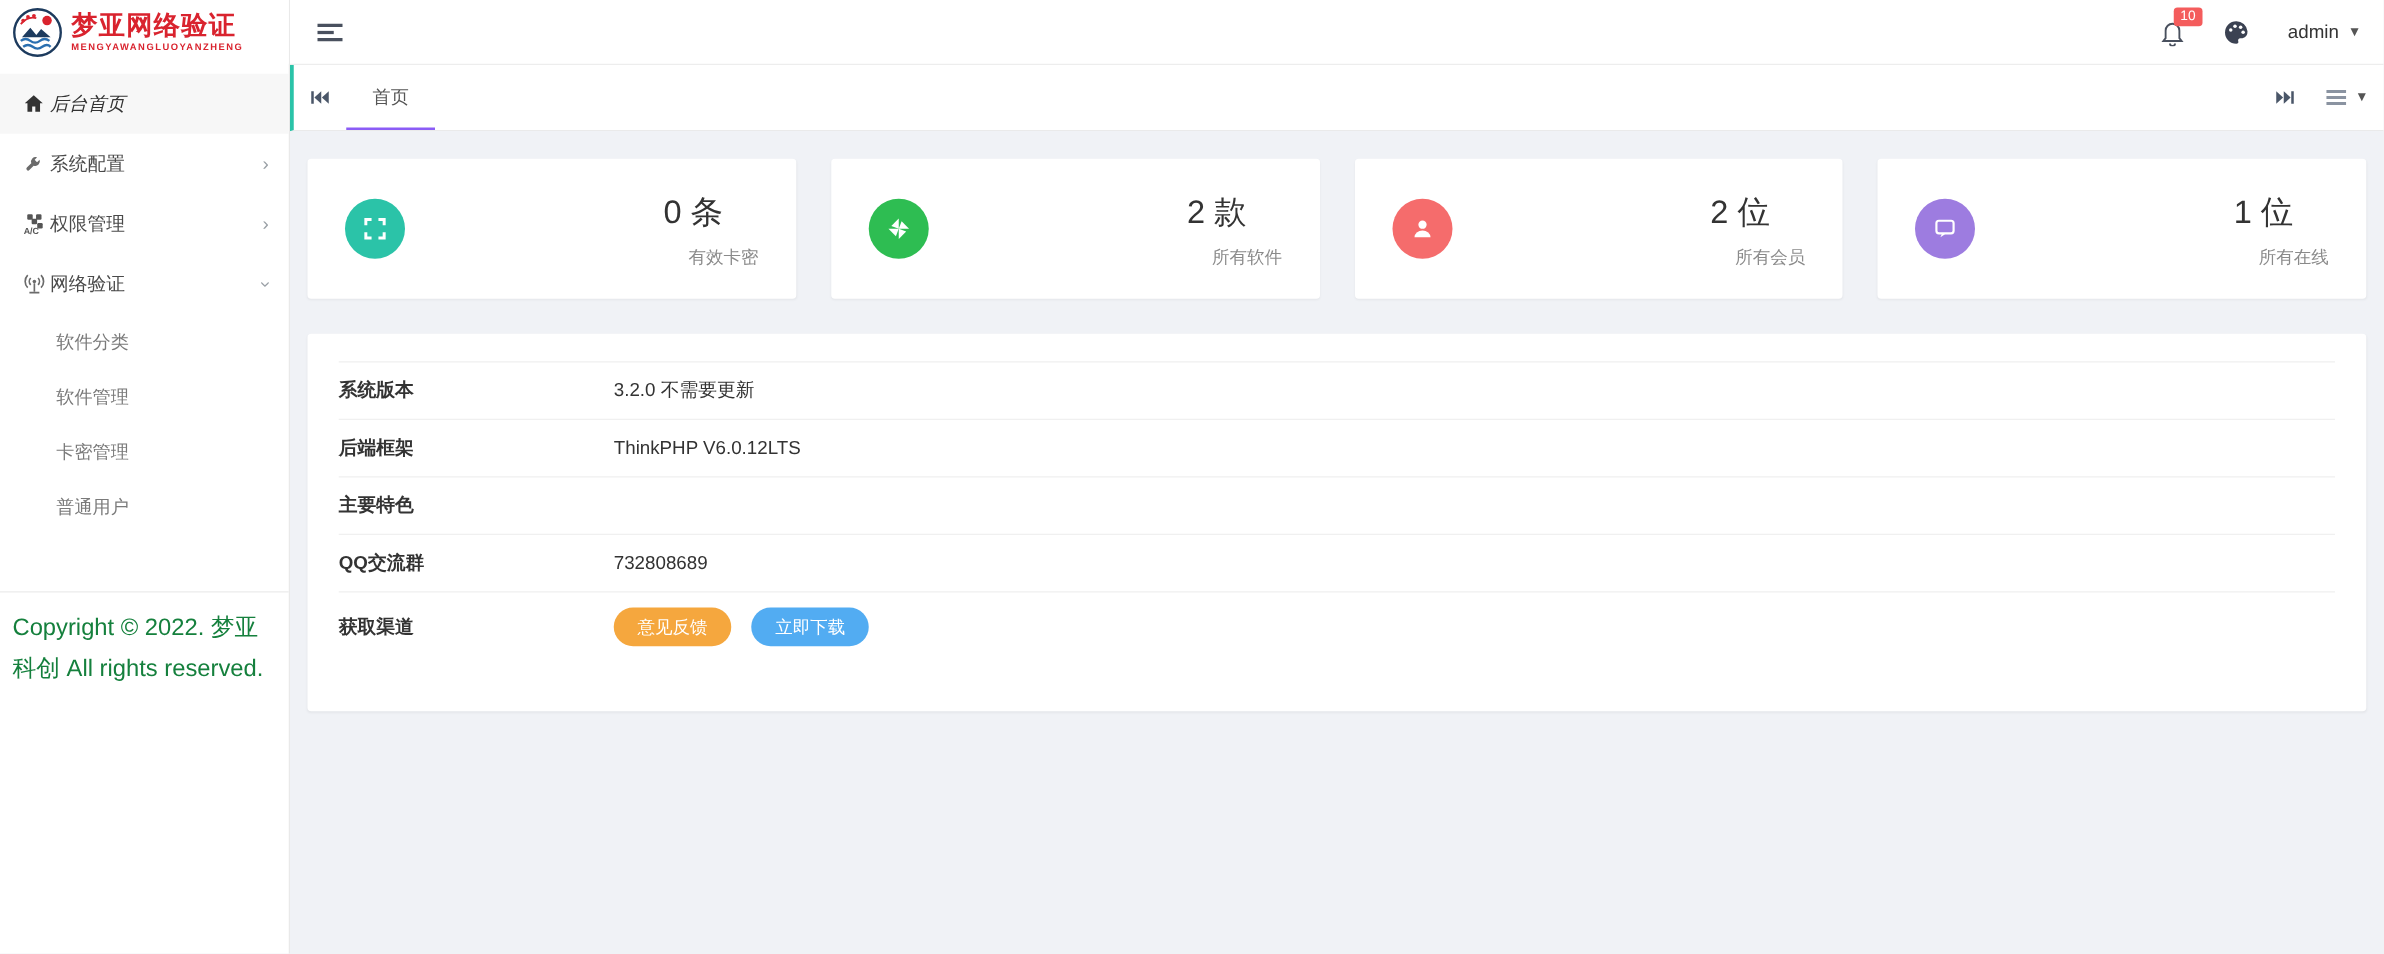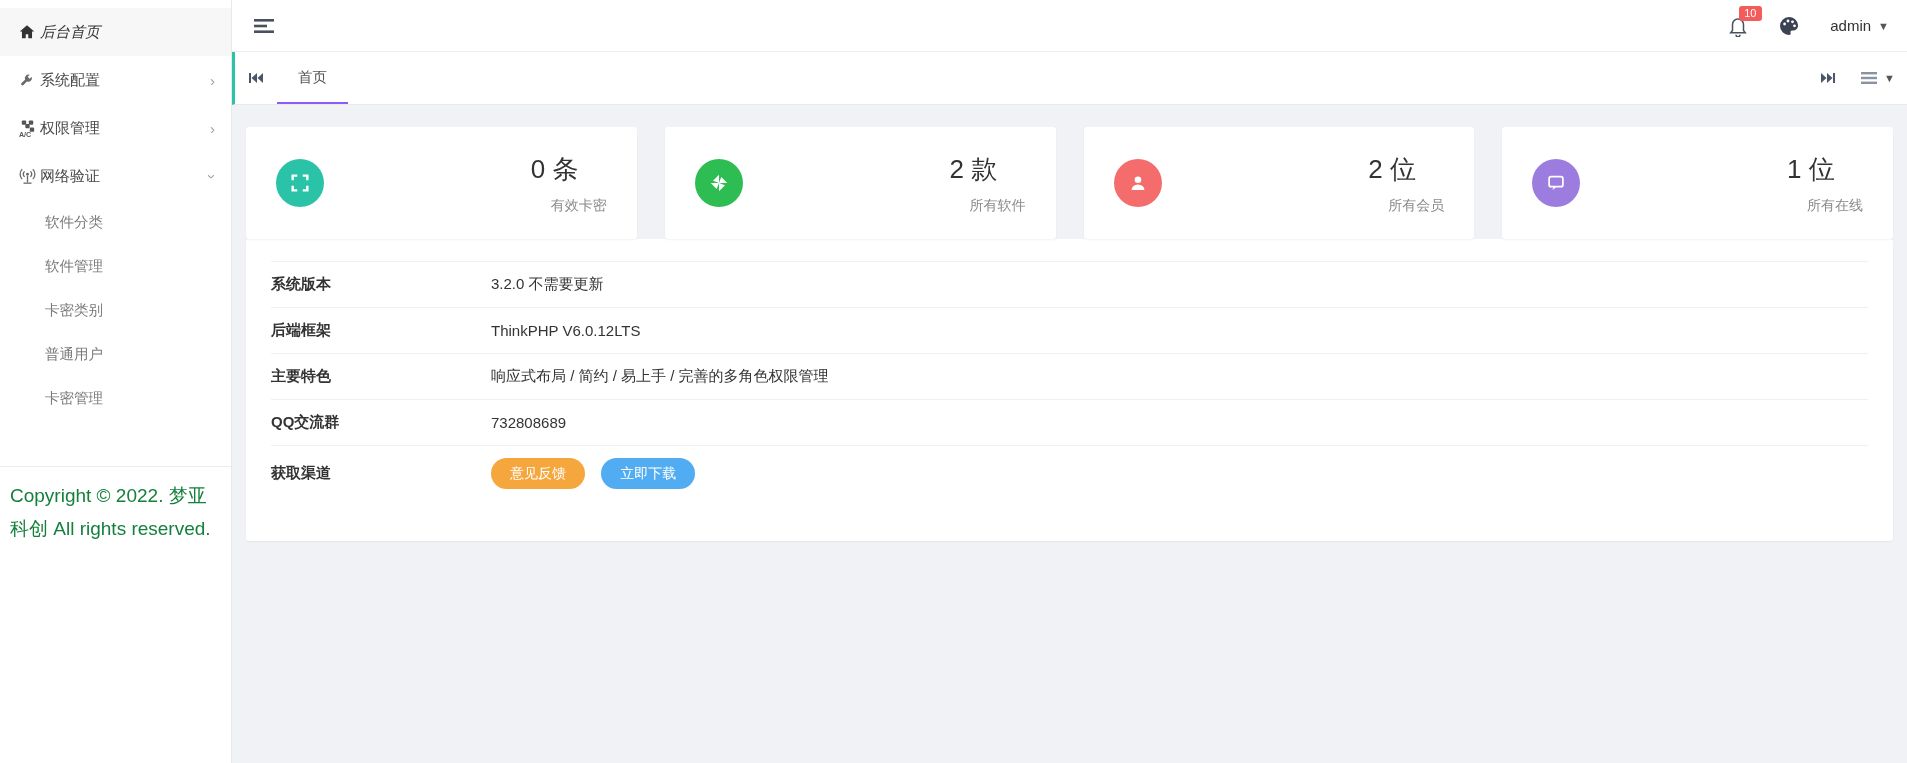--- a/index.html
+++ b/index.html
@@ -50,38 +50,55 @@
   .content{flex:1;background:#f0f2f6;padding:22px 14px 0 14px;overflow:hidden;}
   .cards{display:flex;gap:28px;}
   .card{flex:1;background:#fff;height:112px;border-radius:3px;
     box-shadow:0 1px 2px rgba(0,0,0,.05);display:flex;align-items:center;padding:0 30px;}
   .circle{width:48px;height:48px;border-radius:50%;display:flex;align-items:center;justify-content:center;flex:0 0 auto;}
   .c-teal{background:#2bc3a8;} .c-green{background:#2ebd52;} .c-red{background:#f56c6c;} .c-purple{background:#9d7ce0;}
   .card-right{margin-left:auto;text-align:left;}
   .card-num{font-size:26px;color:#333;}
   .card-label{font-size:14px;color:#8a8a8a;margin-top:10px;margin-left:20px;}
 
-  .panel{background:#fff;border-radius:3px;box-shadow:0 1px 2px rgba(0,0,0,.05);
+  .panel{margin-top:28px;background:#fff;border-radius:3px;box-shadow:0 1px 2px rgba(0,0,0,.05);
     padding:22px 25px 40px 25px;}
   .irow{display:flex;align-items:center;height:45px;border-top:1px solid #f0f0f0;}
   .irow.tall{height:55px;}
   .ilabel{width:220px;font-weight:bold;color:#333;font-size:15px;}
   .ivalue{color:#333;font-size:15px;}
   .pill{display:inline-flex;align-items:center;height:31px;padding:0 19px;border-radius:16px;
     color:#fff;font-size:14px;margin-right:12px;border:none;cursor:pointer;}
   .pill.orange{background:#f5a73e;}
   .pill.blue{background:#52acf2;}
   svg{display:block;}
 </style>
 </head>
 <body>
 
 <div class="app">
 
   <aside class="sidebar">
+    <div class="logo-area">
+      <svg class="logo-emblem" viewBox="0 0 44 44">
+        <circle cx="22" cy="22" r="19.5" fill="none" stroke="#1d3b5e" stroke-width="2"></circle>
+        <circle cx="30" cy="12" r="4" fill="#d9232e"></circle>
+        <path d="M8 15 q6 -7 13 -5" fill="none" stroke="#d9232e" stroke-width="1.6"></path>
+        <circle cx="10" cy="12" r="1.6" fill="#d9232e"></circle>
+        <circle cx="14" cy="9" r="1.6" fill="#d9232e"></circle>
+        <circle cx="19" cy="8" r="1.6" fill="#d9232e"></circle>
+        <path d="M9 26 l7 -8 5 6 4 -5 8 7 z" fill="#1d3b5e"></path>
+        <path d="M8 29 q4 -3 8 0 q4 3 8 0 q4 -3 8 0" fill="none" stroke="#2a6fb0" stroke-width="2"></path>
+        <path d="M10 34 q4 -3 8 0 q4 3 8 0 q4 -3 7 0" fill="none" stroke="#2a6fb0" stroke-width="2"></path>
+      </svg>
+      <div class="brand-text">
+        <span class="brand-title">梦亚网络验证</span>
+        <span class="brand-sub">MENGYAWANGLUOYANZHENG</span>
+      </div>
+    </div>
 
     <nav class="menu">
       <div class="menu-item active">
         <span class="micon">
           <svg width="18" height="18" viewBox="0 0 20 20">
               <path d="M10 2.5l8 7h-2.4v7.5h-4.2v-4.6H8.6v4.6H4.4V9.5H2z" fill="#333"></path>
             </svg>
         </span>
         <span>后台首页</span>
       </div>
@@ -126,27 +143,24 @@
         <span class="arrow down">›</span>
       </div>
 
       <div class="sub-item">
         <span>软件分类</span>
       </div>
       <div class="sub-item">
         <span>软件管理</span>
       </div>
       <div class="sub-item">
-        <span>卡密类别</span>
+        <span>卡密管理</span>
       </div>
       <div class="sub-item">
         <span>普通用户</span>
-      </div>
-      <div class="sub-item">
-        <span>卡密管理</span>
       </div>
     </nav>
 
     <div class="copyright">Copyright © 2022. 梦亚科创 All rights reserved.</div>
   </aside>
 
   <div class="main">
 
     <header class="topbar">
       <span class="icon-btn">
@@ -273,21 +287,20 @@
         <div class="irow">
           <span class="ilabel">系统版本</span>
           <span class="ivalue">3.2.0 不需要更新</span>
         </div>
         <div class="irow">
           <span class="ilabel">后端框架</span>
           <span class="ivalue">ThinkPHP V6.0.12LTS</span>
         </div>
         <div class="irow">
           <span class="ilabel">主要特色</span>
-          <span class="ivalue">响应式布局 / 简约 / 易上手 / 完善的多角色权限管理</span>
         </div>
         <div class="irow">
           <span class="ilabel">QQ交流群</span>
           <span class="ivalue">732808689</span>
         </div>
         <div class="irow tall">
           <span class="ilabel">获取渠道</span>
           <span class="ivalue">
             <button class="pill orange">意见反馈</button>
             <button class="pill blue">立即下载</button>

